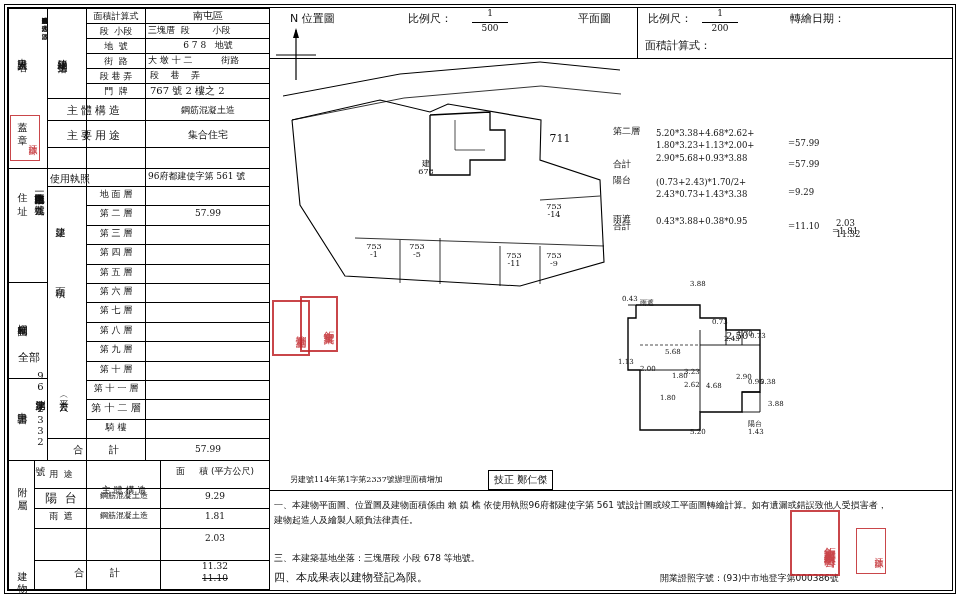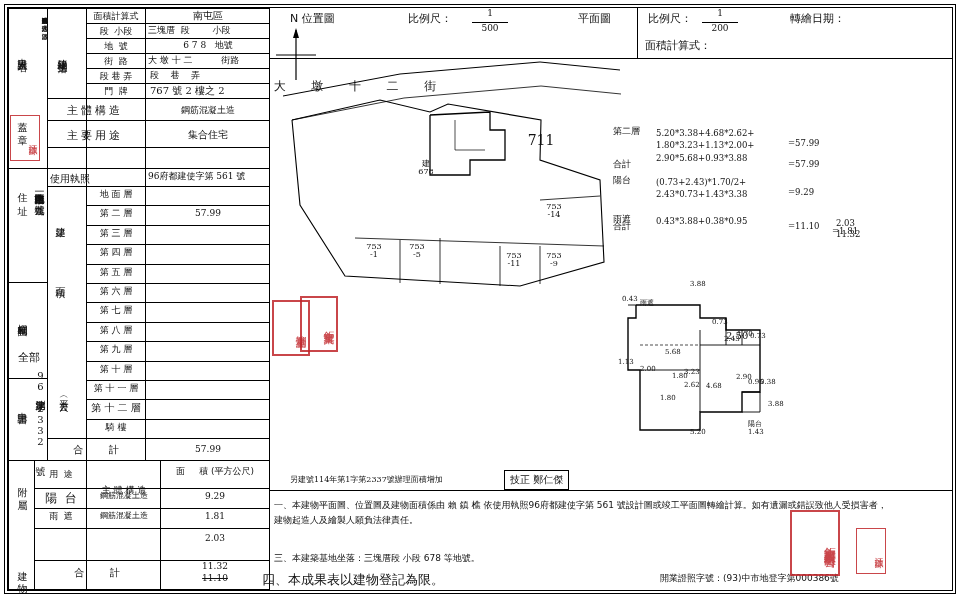--- a/index.html
+++ b/index.html
@@ -205,24 +205,23 @@
     <line x1="700" y1="330" x2="700" y2="412" stroke="#000" stroke-width="0.9"></line>
     <line x1="700" y1="345" x2="760" y2="345" stroke="#000" stroke-width="0.9"></line>
     <line x1="726" y1="318" x2="726" y2="345" stroke="#000" stroke-width="0.9"></line>
     <line x1="742" y1="330" x2="742" y2="345" stroke="#000" stroke-width="0.9"></line>
     <line x1="640" y1="345" x2="700" y2="345" stroke="#000" stroke-width="0.7" stroke-dasharray="3,2"></line>
     <line x1="628" y1="305" x2="636" y2="305" stroke="#000" stroke-width="0.9"></line>
 
     <polyline points="742,392 760,392 760,412 742,412" fill="none" stroke="#000" stroke-width="0.9"></polyline>
   </svg>
 
-  <div class="t c hw" style="left:258px;top:80px;width:200px;font-size:12px;letter-spacing:6px;">大  墩  十  二  街</div>
   <div class="t c hw" style="left:408px;top:160px;width:36px;font-size:8px;">建
 678</div>
-  <div class="t c hw num" style="left:527px;top:133px;width:28px;font-size:14px;">711</div>
+  <div class="t c hw num" style="left:546px;top:133px;width:28px;font-size:11px;">711</div>
   <div class="t c hw num" style="left:540px;top:203px;width:28px;font-size:8px;">753
 -14</div>
   <div class="t c hw num" style="left:500px;top:252px;width:28px;font-size:8px;">753
 -11</div>
   <div class="t c hw num" style="left:540px;top:252px;width:28px;font-size:8px;">753
 -9</div>
   <div class="t c hw num" style="left:360px;top:243px;width:28px;font-size:8px;">753
 -1</div>
   <div class="t c hw num" style="left:403px;top:243px;width:28px;font-size:8px;">753
 -5</div>
@@ -272,23 +271,23 @@
       <div class="t hw num" style="left: 660px; top: 394px; font-size: 7px; line-height: 1.2;">1.80</div>
       <div class="t hw num" style="left: 748px; top: 420px; font-size: 7px; line-height: 1.2;">陽台
 1.43</div>
       <div class="t hw num" style="left: 690px; top: 428px; font-size: 7px; line-height: 1.2;">5.20</div>
       <div class="t hw num" style="left: 768px; top: 400px; font-size: 7px; line-height: 1.2;">3.88</div>
       <div class="t hw num" style="left: 736px; top: 373px; font-size: 7px; line-height: 1.2;">2.90</div>
     </div>
 
   <div class="ln" style="left:270px;top:490px;width:683px;height:1px;"></div>
   <div class="t hw" style="left:290px;top:476px;font-size:8px;">另建號114年第1字第2337號辦理面積增加</div>
-  <div class="stampbox" style="left:488px;top:470px;margin-left:16px;">技正 鄭仁傑</div>
+  <div class="stampbox" style="left:488px;top:470px;">技正 鄭仁傑</div>
 
   <div class="t" style="left:274px;top:498px;width:620px;white-space:normal;font-size:9px;line-height:1.7;">一、本建物平面圖、位置圖及建物面積係由 賴 鎮 樵 依使用執照96府都建使字第    561 號設計圖或竣工平面圖轉繪計算。如有遺漏或錯誤致他人受損害者，建物起造人及繪製人願負法律責任。</div>
   <div class="t" style="left:274px;top:551px;width:620px;white-space:normal;font-size:9px;line-height:1.7;">三、本建築基地坐落：三塊厝段    小段  678  等地號。</div>
-  <div class="t" style="left:262px;top:569px;width:620px;white-space:normal;font-size:13px;line-height:1.7;">四、本成果表以建物登記為限。</div>
+  <div class="t" style="left:274px;top:569px;width:620px;white-space:normal;font-size:11px;line-height:1.7;">四、本成果表以建物登記為限。</div>
   <div class="t" style="left:660px;top:574px;font-size:9px;">開業證照字號：(93)中市地登字第000386號</div>
 
   <div class="stamp" style="left:790px;top:510px;width:42px;height:58px;font-size:12px;">鉅東實業股份有限公司</div>
   <div class="stamp" style="left:856px;top:528px;width:24px;height:40px;font-size:9px;border-width:1.5px;">汪啟源</div>
 
 </div>
 
 </body></html>

